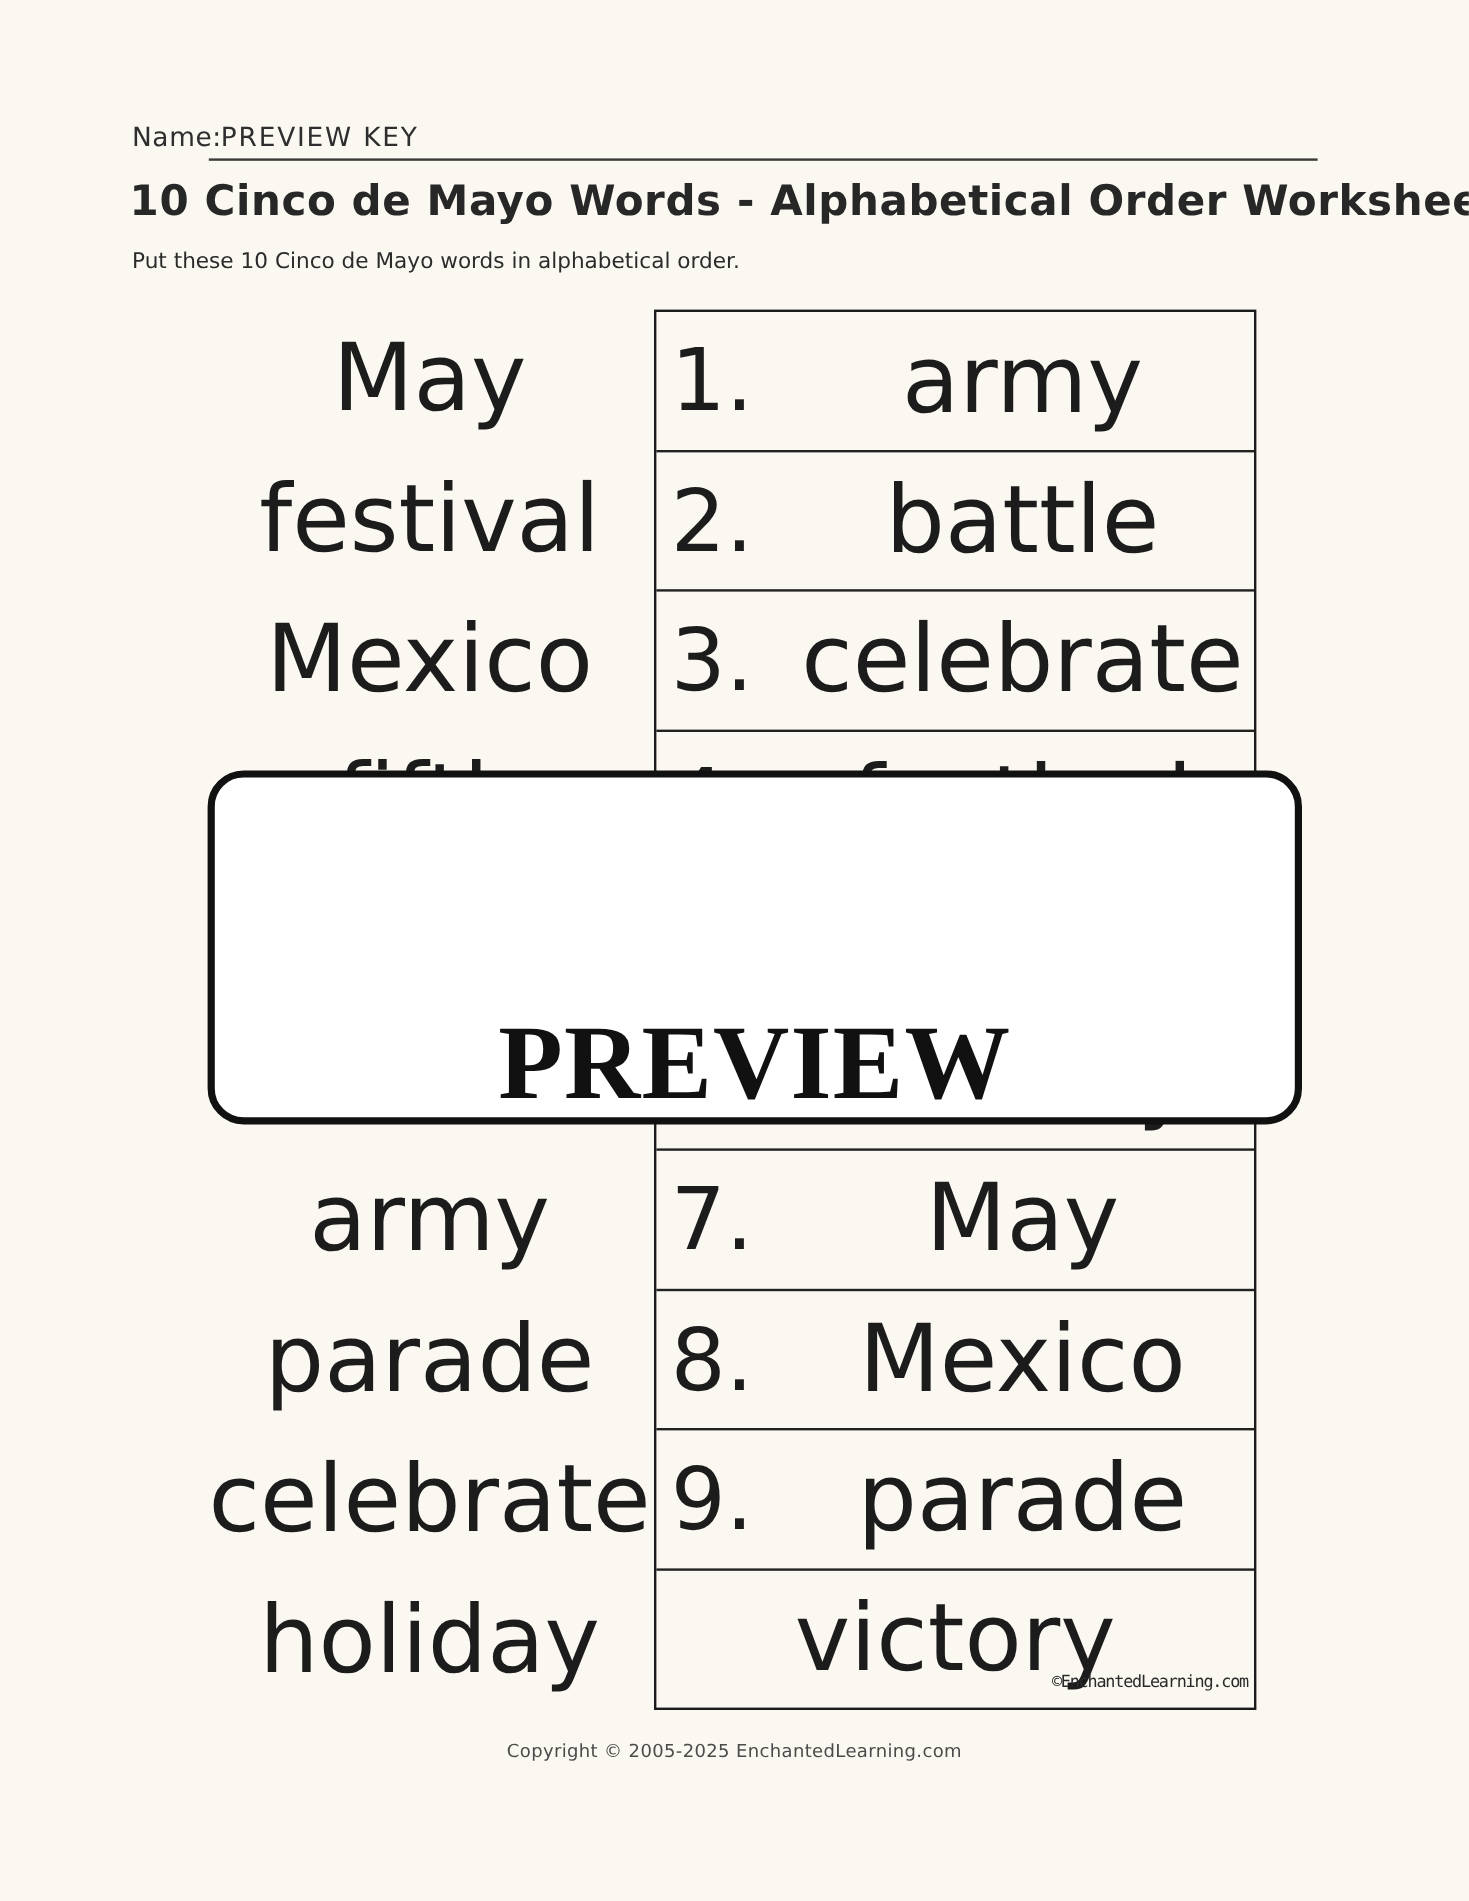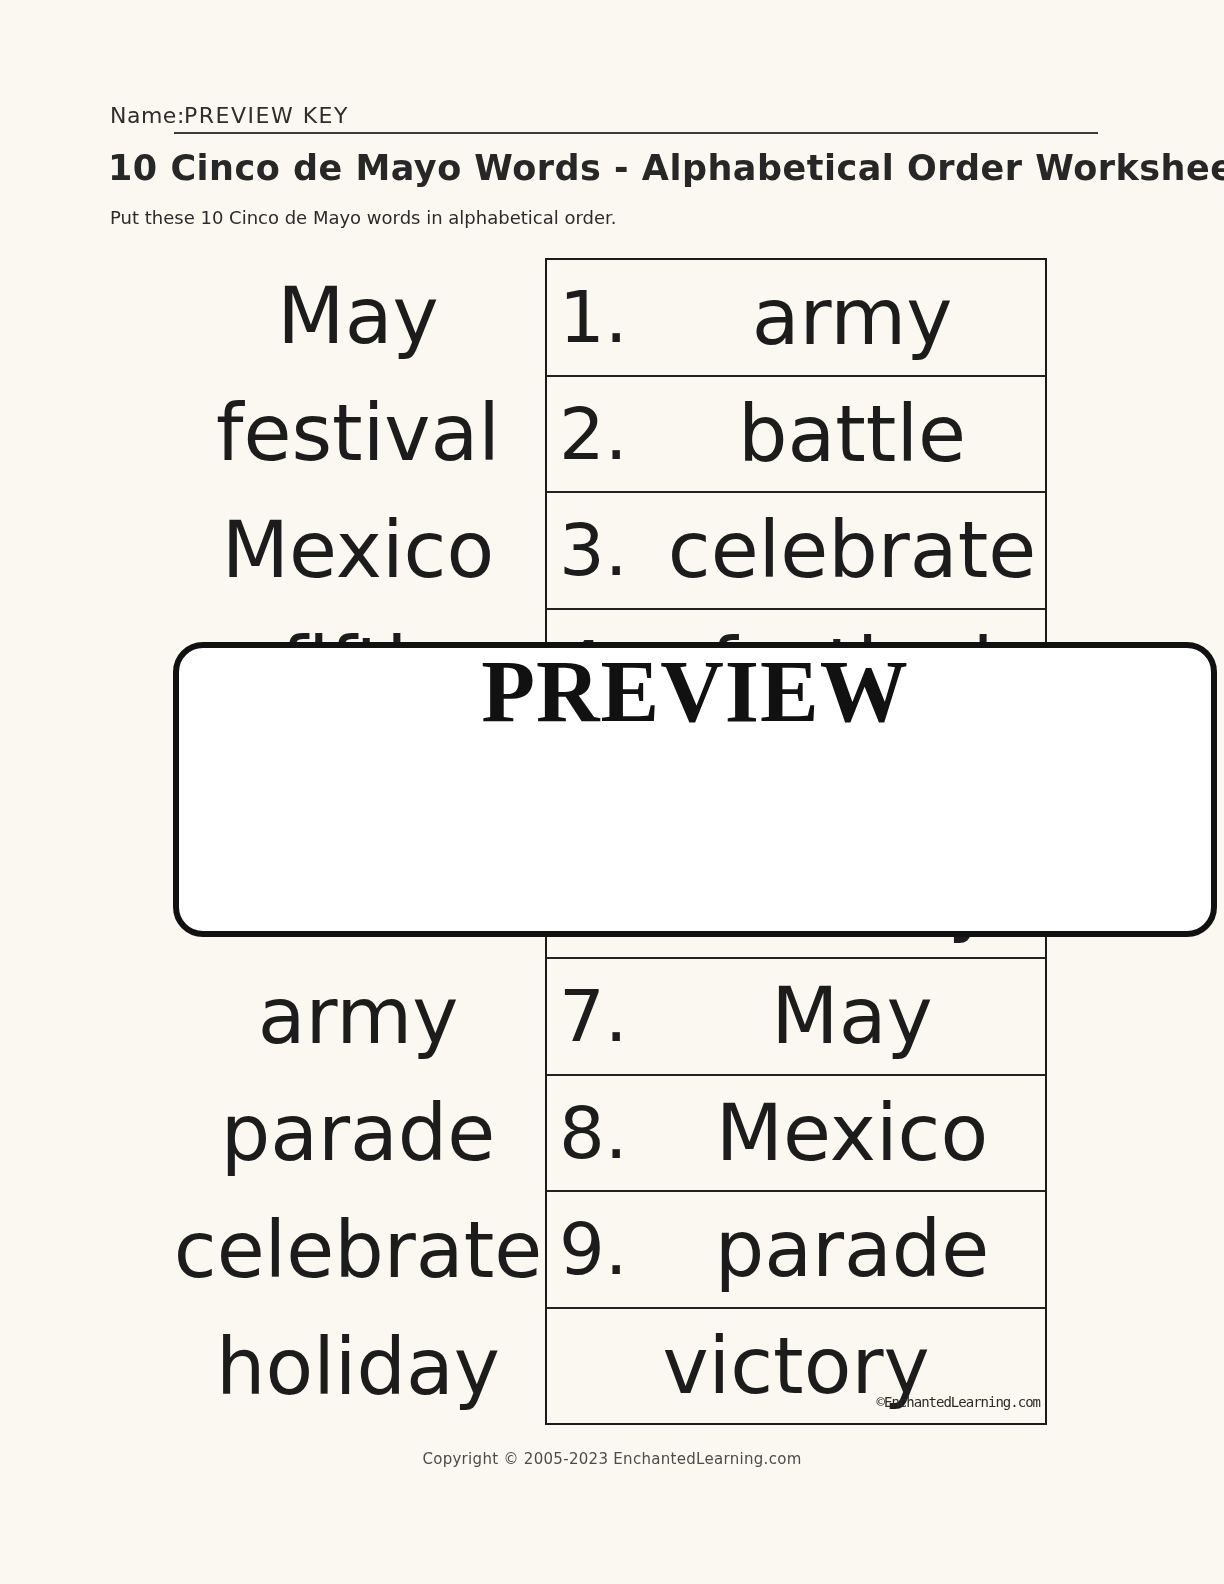--- a/index.html
+++ b/index.html
@@ -69,26 +69,26 @@
   
   .watermark{
     left:860px;top:1394px;width:180px;
     font-family:"DejaVu Sans Mono","Liberation Mono",monospace;
     font-size:14px;font-weight:normal;color:#2a2a2a;
     text-align:right;letter-spacing:-1px;white-space:nowrap;
   }
 
   
   .preview-overlay{
-    left:173px;top:642px;width:1044px;height:295px;
+    left:173px;top:642px;width:912px;height:295px;
     box-sizing:border-box;
     background:#ffffff;
     border:6px solid #111;
     border-radius:30px;
-    display:flex;flex-direction:column;align-items:center;justify-content:space-between;
+    display:flex;flex-direction:column;align-items:center;justify-content:flex-end;
     z-index:10;
   }
   .preview-heading{
     font-family:"Liberation Serif","DejaVu Serif",serif;
     font-size:88px;font-weight:600;line-height:1;
     color:#111;letter-spacing:1px;
   }
   .preview-subheading{
     font-family:"Liberation Serif","DejaVu Serif",serif;
     font-style:italic;font-weight:500;
@@ -165,13 +165,13 @@
     <span class="t-word">victory</span>
   </div>
 </div>
 
 <div class="abs watermark">©EnchantedLearning.com</div>
 
 <div class="abs preview-overlay">
   <div class="preview-heading">PREVIEW</div>
 </div>
 
-<div class="abs footer">Copyright © 2005-2023 EnchantedLearning.com</div>
+<div class="abs footer">Copyright © 2005-2025 EnchantedLearning.com</div>
 
 </body></html>

